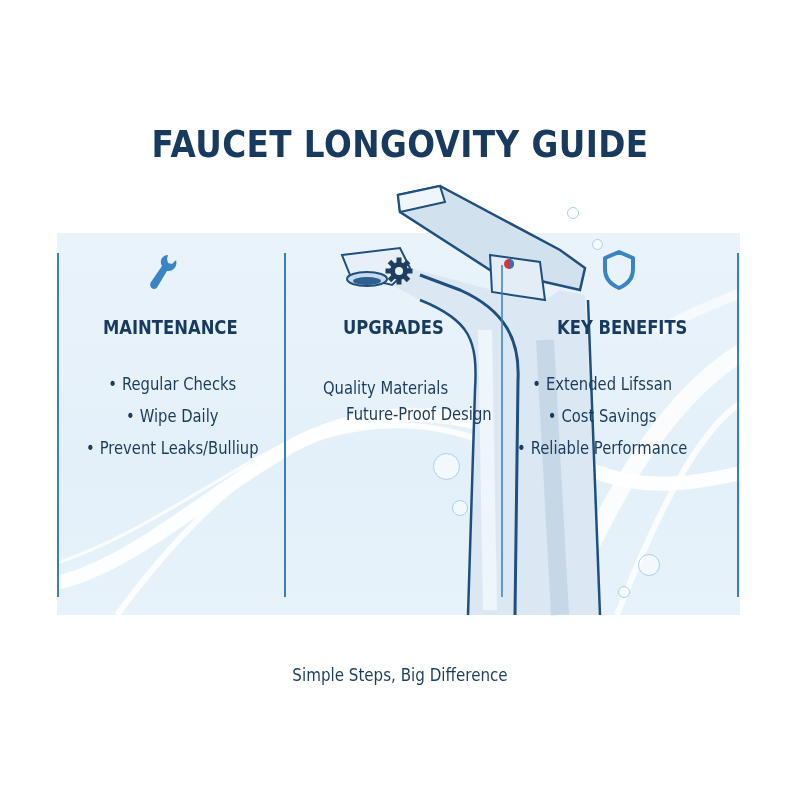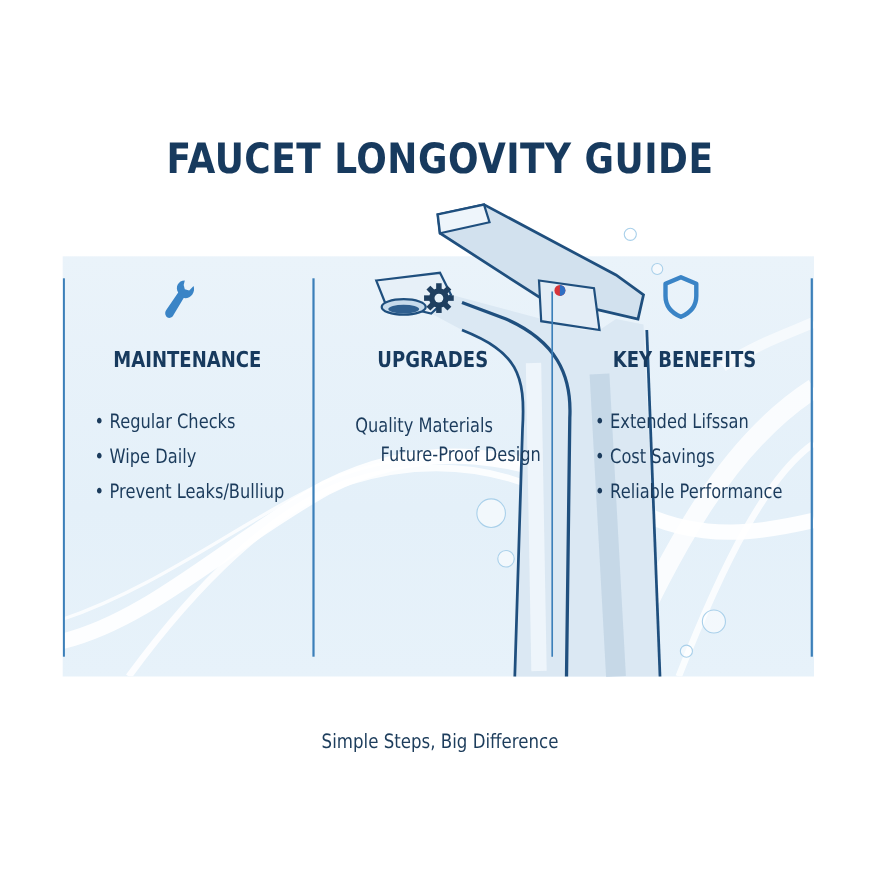--- a/index.html
+++ b/index.html
@@ -24,21 +24,21 @@
   .divider {
     position:absolute; top:20px; width:2px; height:344px; background:#3b7fb9;
   }
   .faucet { position:absolute; left:0; top:0; width:800px; height:800px; pointer-events:none; }
   .col-icon { position:absolute; }
   .col-heading {
     position:absolute; font-family:"DejaVu Sans", sans-serif; font-weight:bold;
     font-size:20px; color:#173a5e; white-space:nowrap;
     transform:scaleX(0.82); transform-origin:left center;
   }
-  .col-list { position:absolute; margin:0; padding:0; list-style:none; }
+  .col-list { position:absolute; margin:0; padding:0; list-style:none;text-align:center; }
   .col-list li {
     font-family:"DejaVu Sans", sans-serif;
     font-size:18px; color:#1b3b5c; line-height:32px; white-space:nowrap;
     transform:scaleX(0.82); transform-origin:left center;
   }
   .col-list li .bullet { display:inline-block; margin-right:6px; }
   .tagline {
     position:absolute; left:0; top:664px; width:800px; text-align:center;
     font-family:"DejaVu Sans", sans-serif; font-size:18px; color:#1d3d5c;
     transform:scaleX(0.84); transform-origin:center;
@@ -131,20 +131,20 @@
   <ul class="col-list" style="left:318px;top:398px;margin-left:28px;">
     <li><span>Future-Proof Design</span></li>
   </ul>
 </div>
 
 <div>
   <svg class="col-icon" style="left:601px;top:249px;" width="36" height="42" viewBox="0 0 36 42">
     <path d="M18 3 L 32 9 L 32 20 C 32 30, 25 36, 18 39 C 11 36, 4 30, 4 20 L 4 9 Z" fill="none" stroke="#3a84c6" stroke-width="4" stroke-linejoin="round"></path>
   </svg>
   <div class="col-heading" style="left:557px;top:315px;">KEY BENEFITS</div>
-  <ul class="col-list" style="left:541px;top:368px;">
+  <ul class="col-list" style="left:517px;top:368px;">
     <li><span class="bullet">•</span><span>Extended Lifssan</span></li>
     <li><span class="bullet">•</span><span>Cost Savings</span></li>
     <li><span class="bullet">•</span><span>Reliable Performance</span></li>
   </ul>
 </div>
 
 <div class="tagline">Simple Steps, Big Difference</div>
 
 </body></html>

